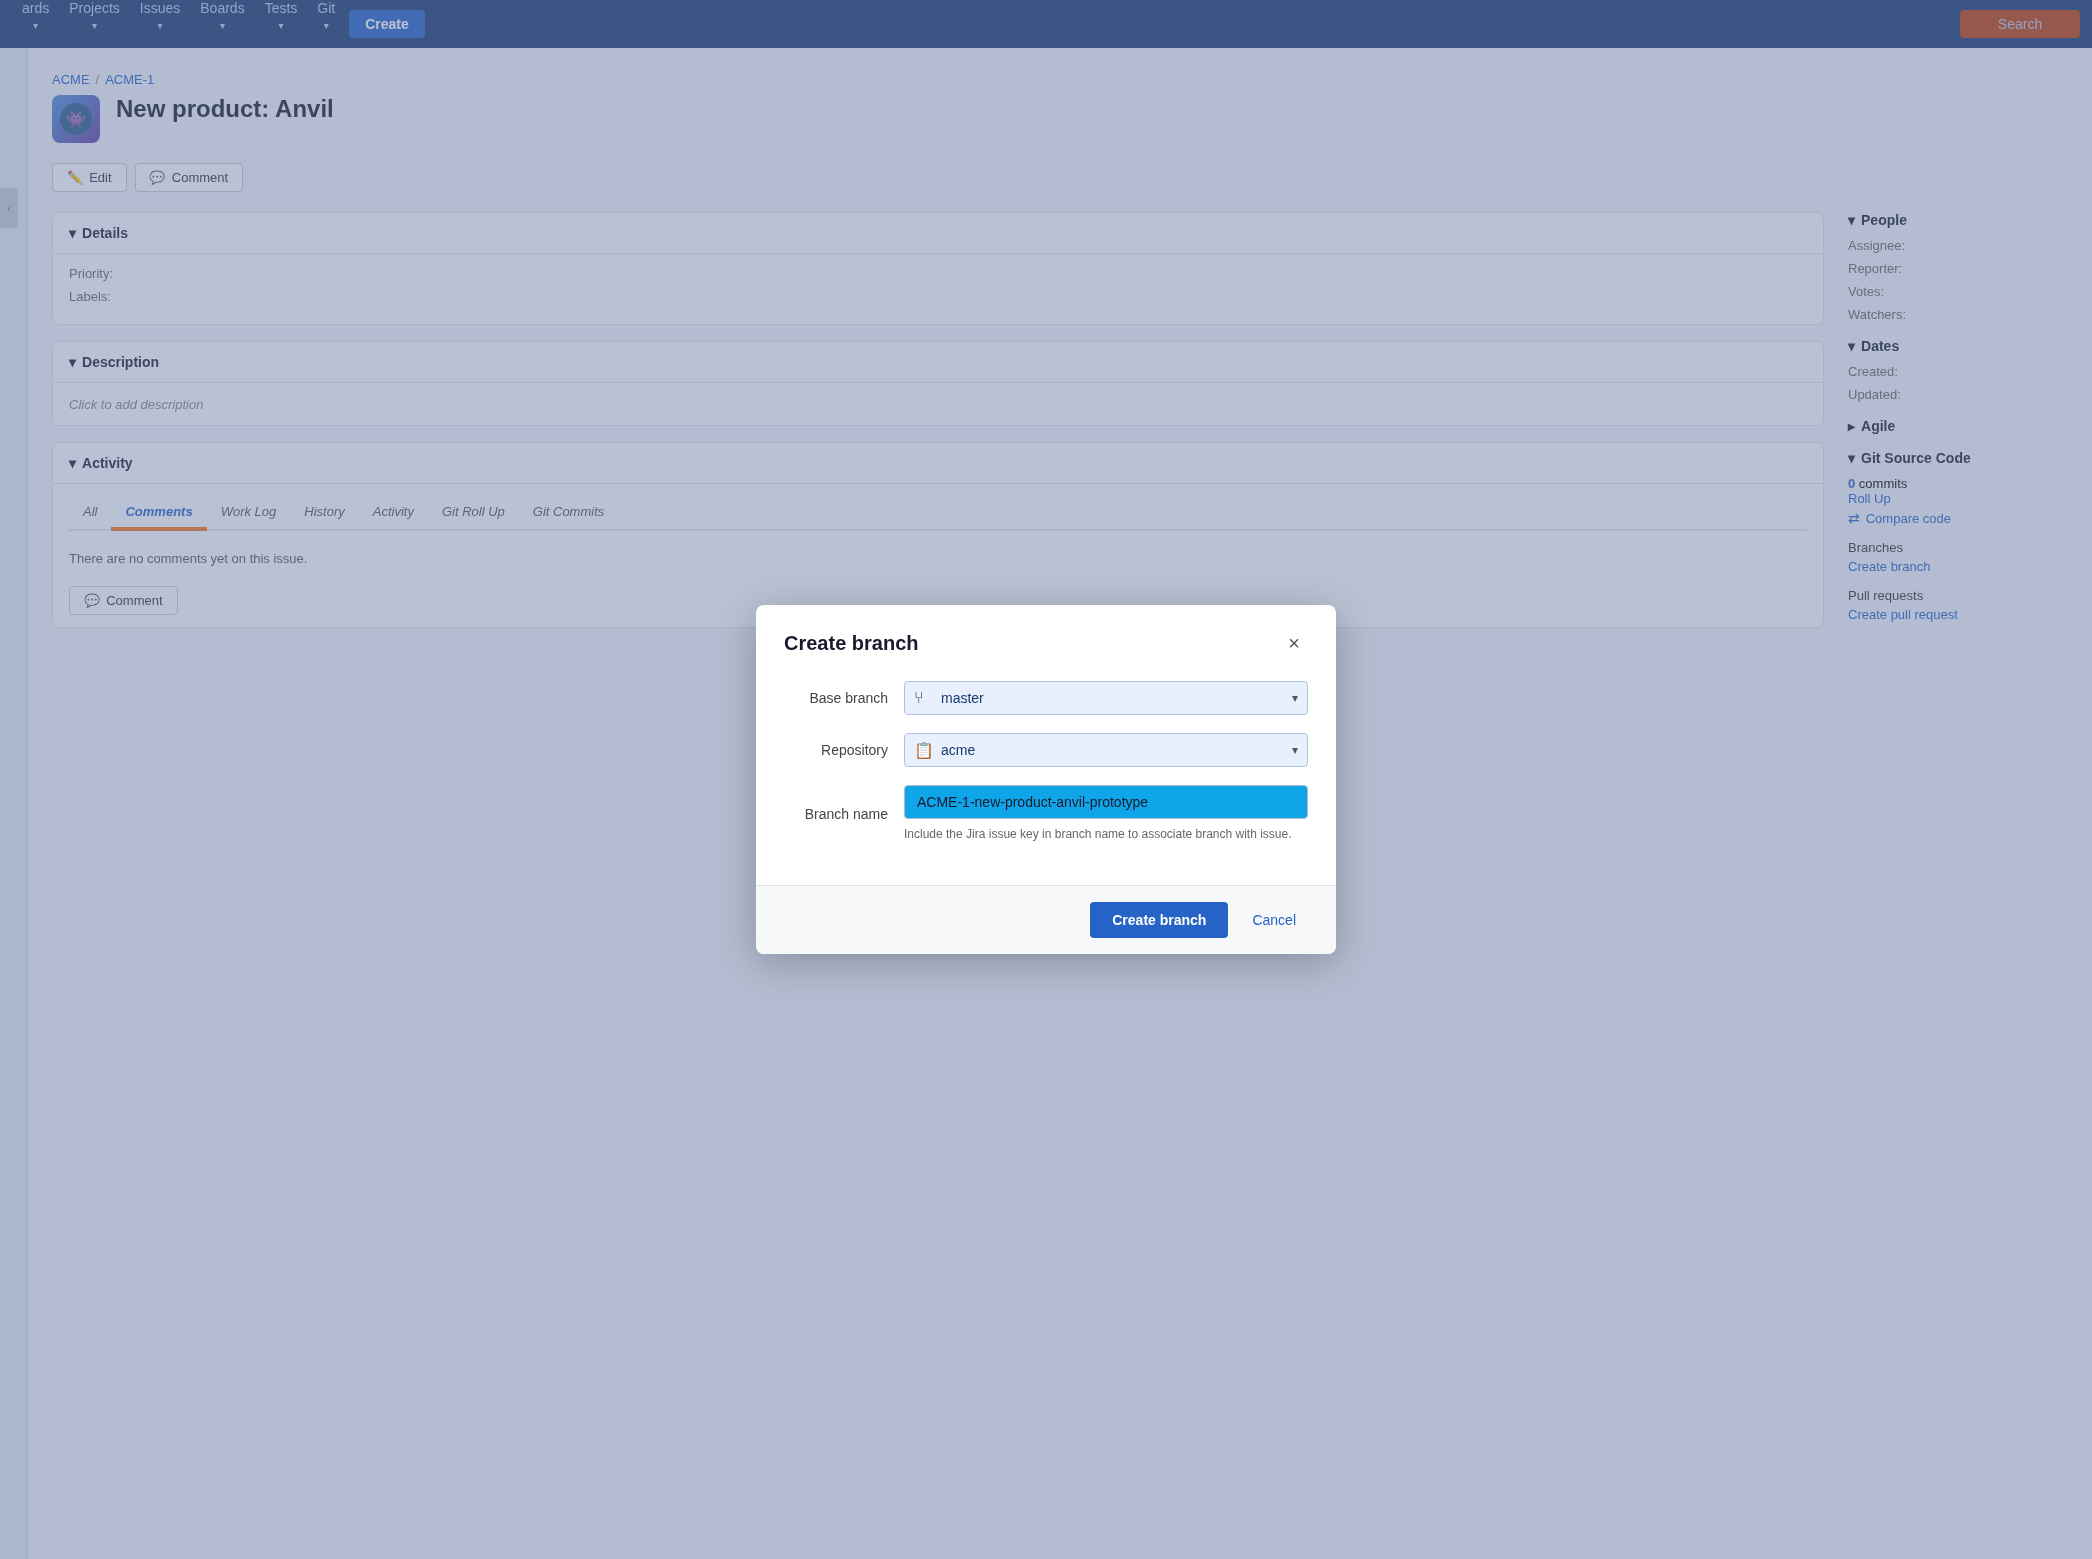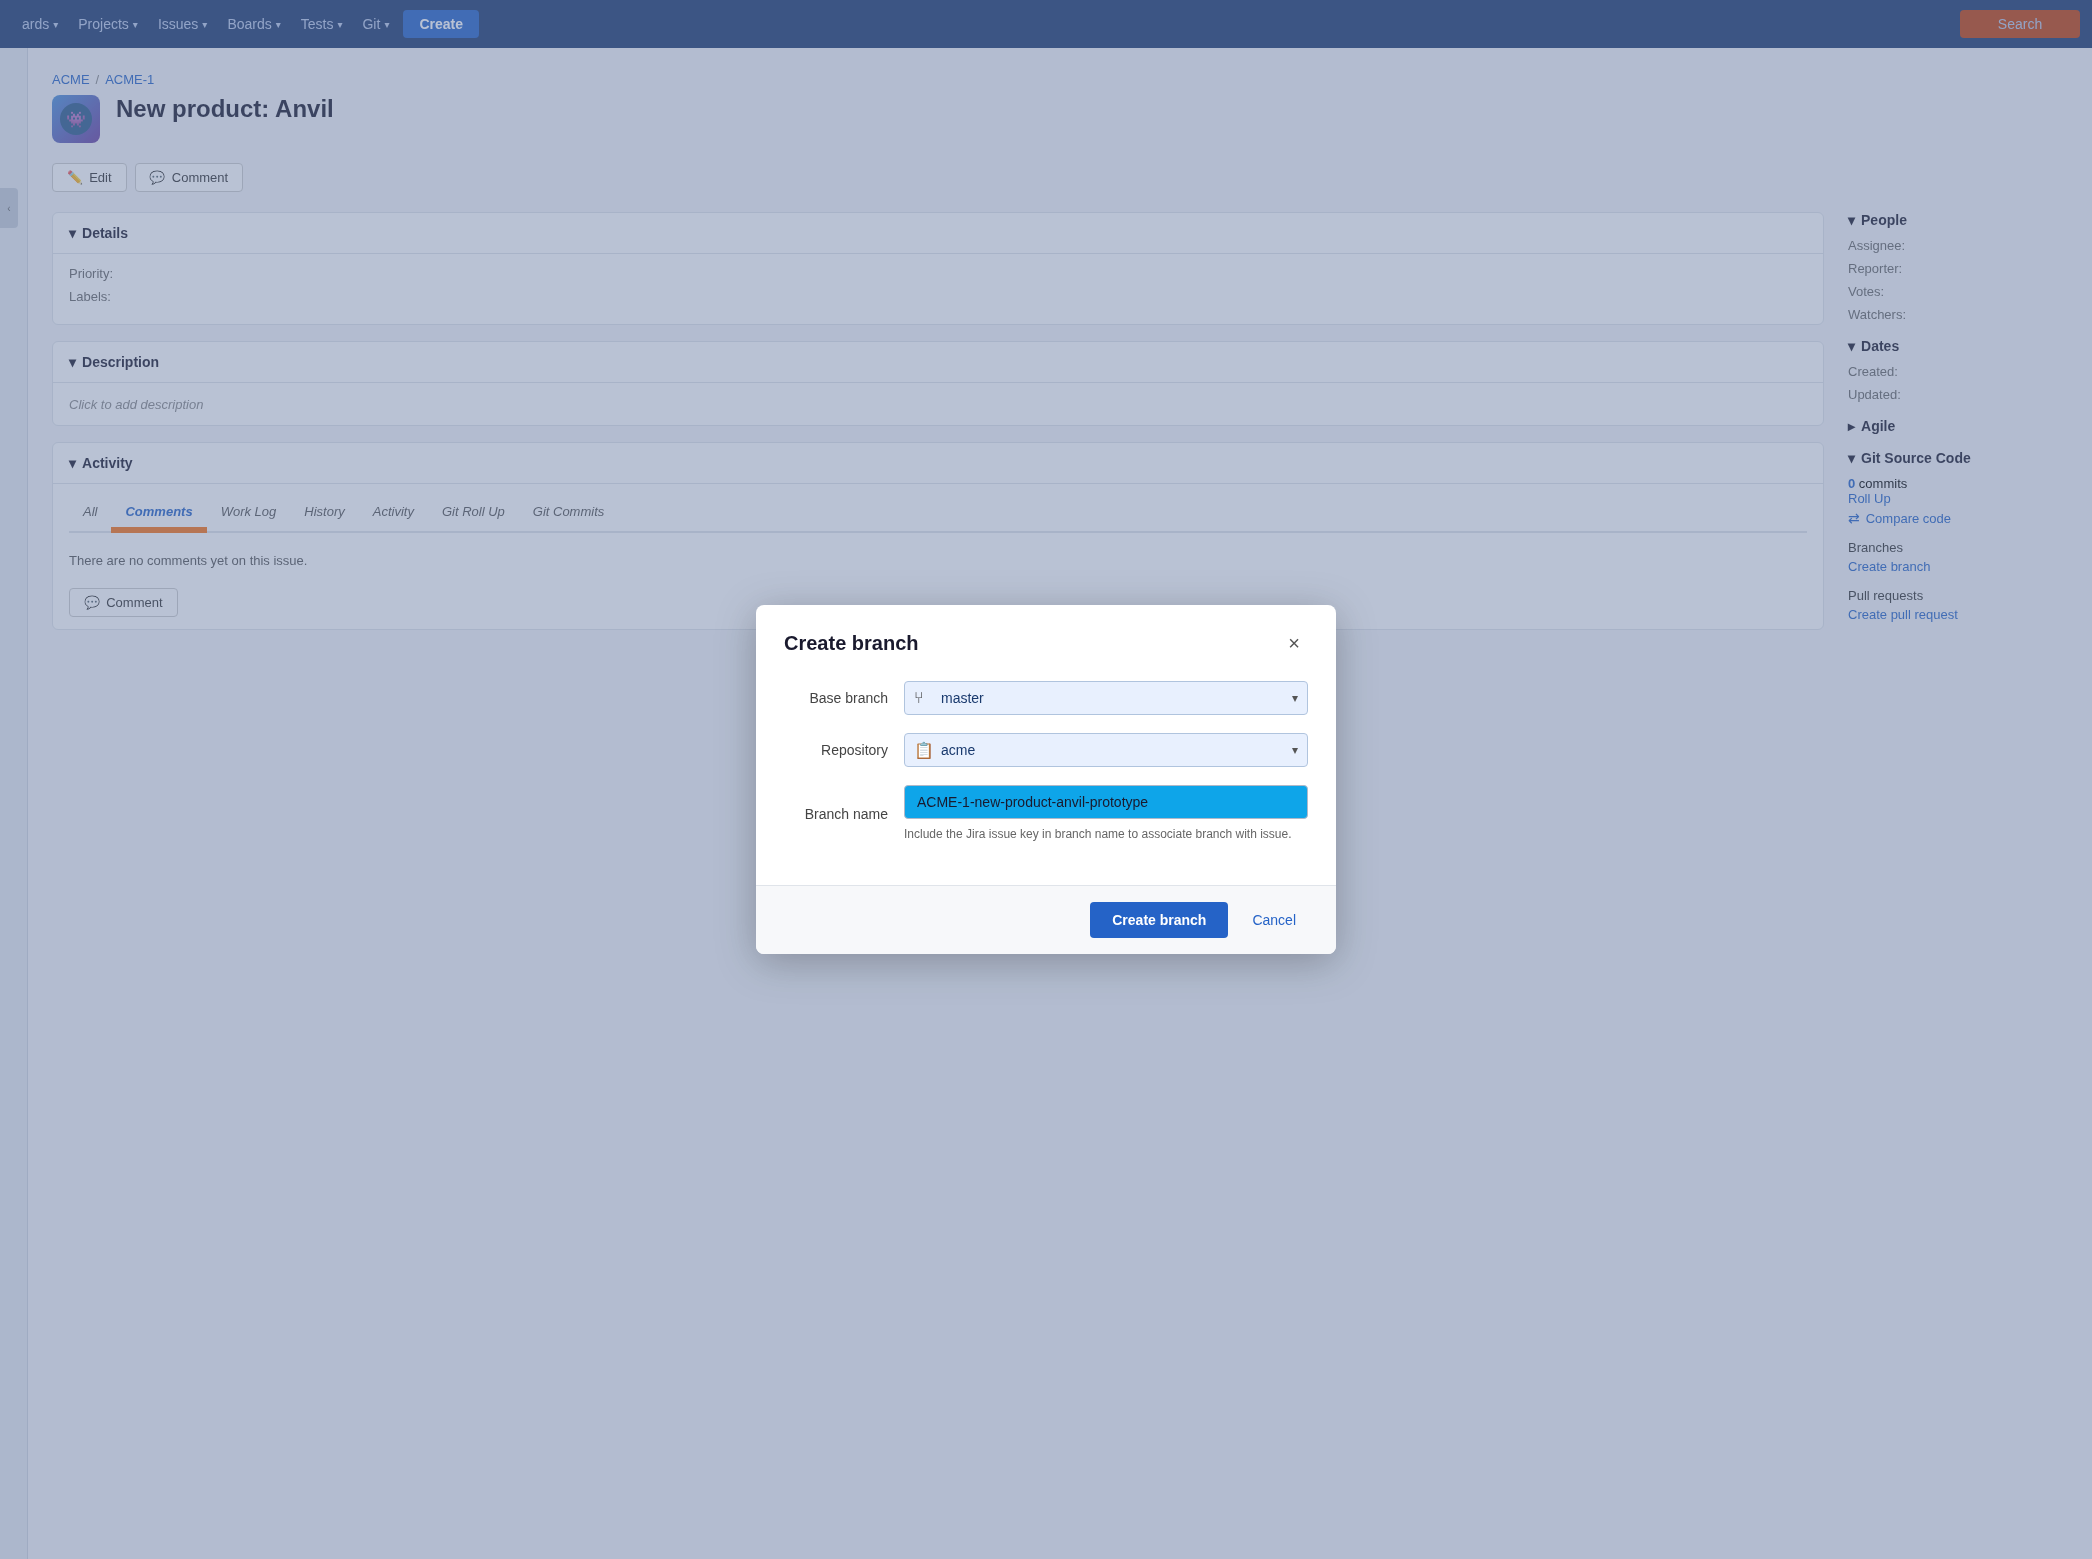--- a/index.html
+++ b/index.html
@@ -18,20 +18,21 @@
     }
     .nav-item {
       color: #b8c8e8;
       font-size: 14px;
       padding: 0 10px;
       cursor: pointer;
       display: flex;
       align-items: center;
       gap: 4px;
       height: 100%;
+      flex-direction: column;
     }
     .nav-item .chevron { font-size: 10px; }
     .nav-create {
       background: #2563c7;
       color: #fff;
       font-size: 14px;
       font-weight: 600;
       padding: 6px 16px;
       border-radius: 4px;
       cursor: pointer;
@@ -197,21 +198,21 @@
     .activity-tab {
       padding: 8px 14px;
       font-size: 13px;
       color: #555;
       cursor: pointer;
       border-bottom: 2px solid transparent;
       margin-bottom: -2px;
     }
     .activity-tab.active {
       color: #2563c7;
-      border-bottom: 6px solid #f97316;
+      border-bottom: 4px solid #f97316;
       font-weight: 600;
     }
     .no-comments { font-size: 13px; color: #555; padding: 8px 0; }
     .comment-btn {
       display: flex;
       align-items: center;
       gap: 6px;
       padding: 6px 14px;
       border: 1px solid #ccc;
       border-radius: 4px;

